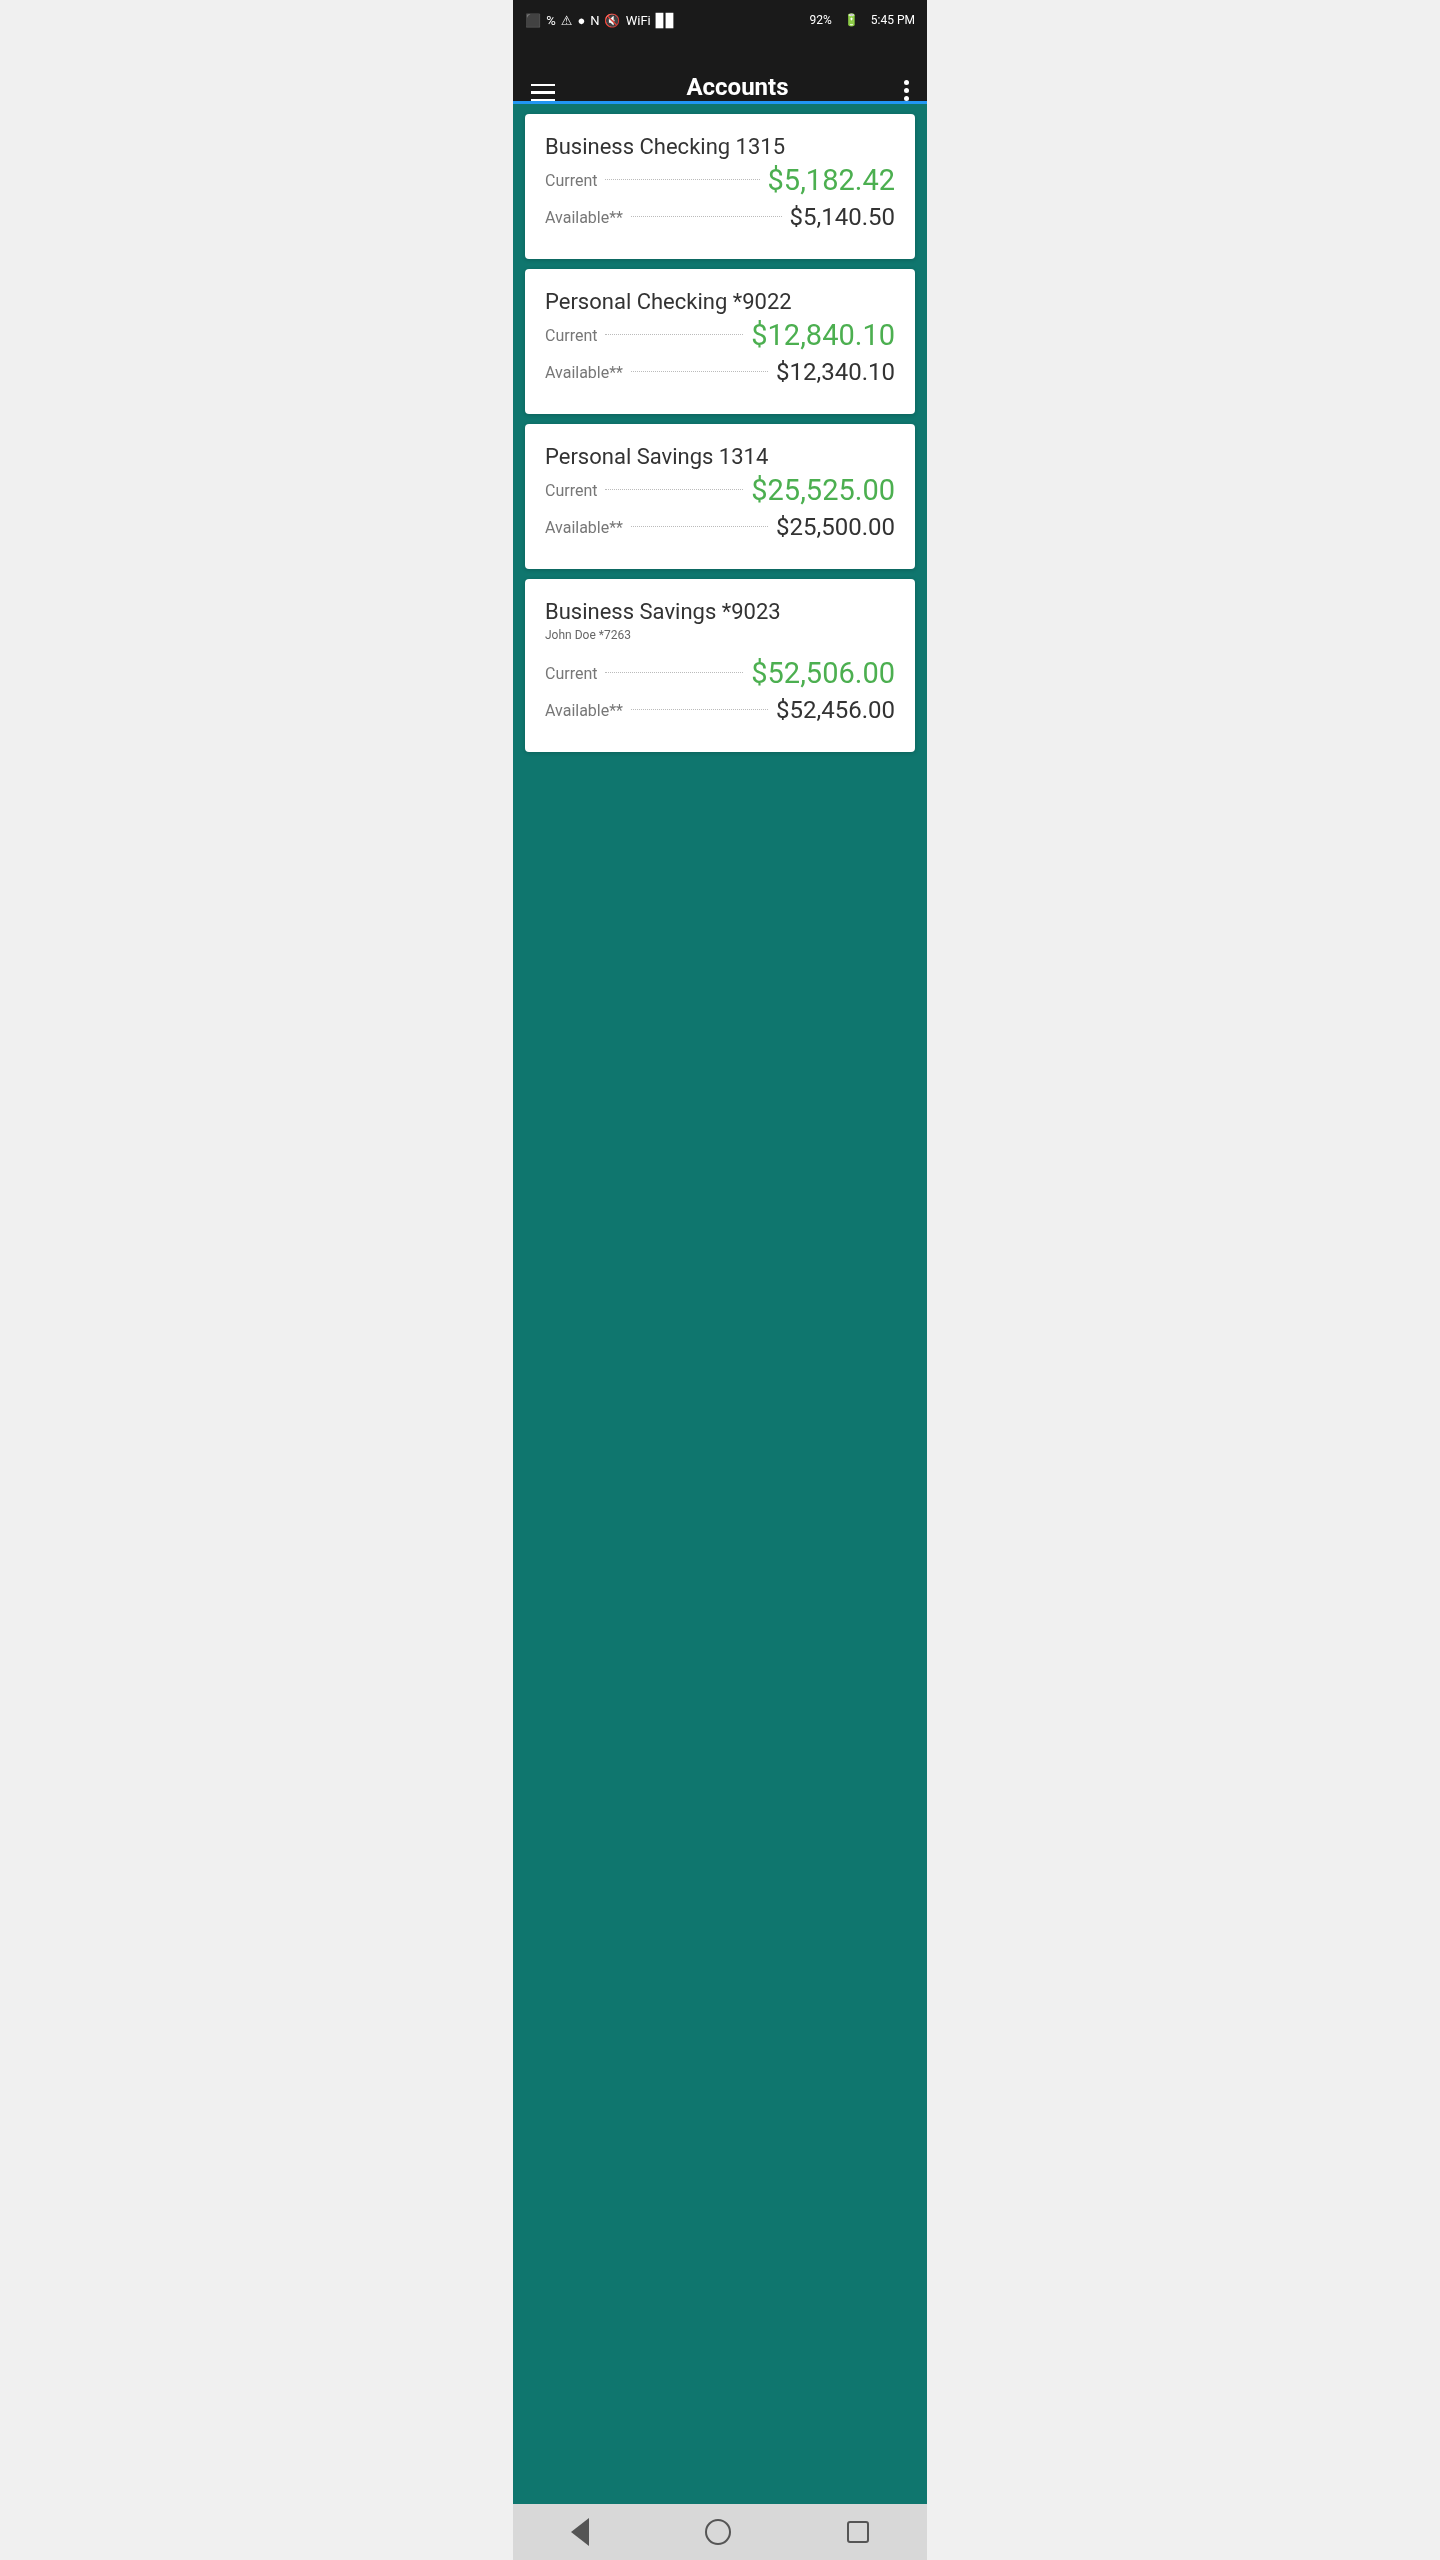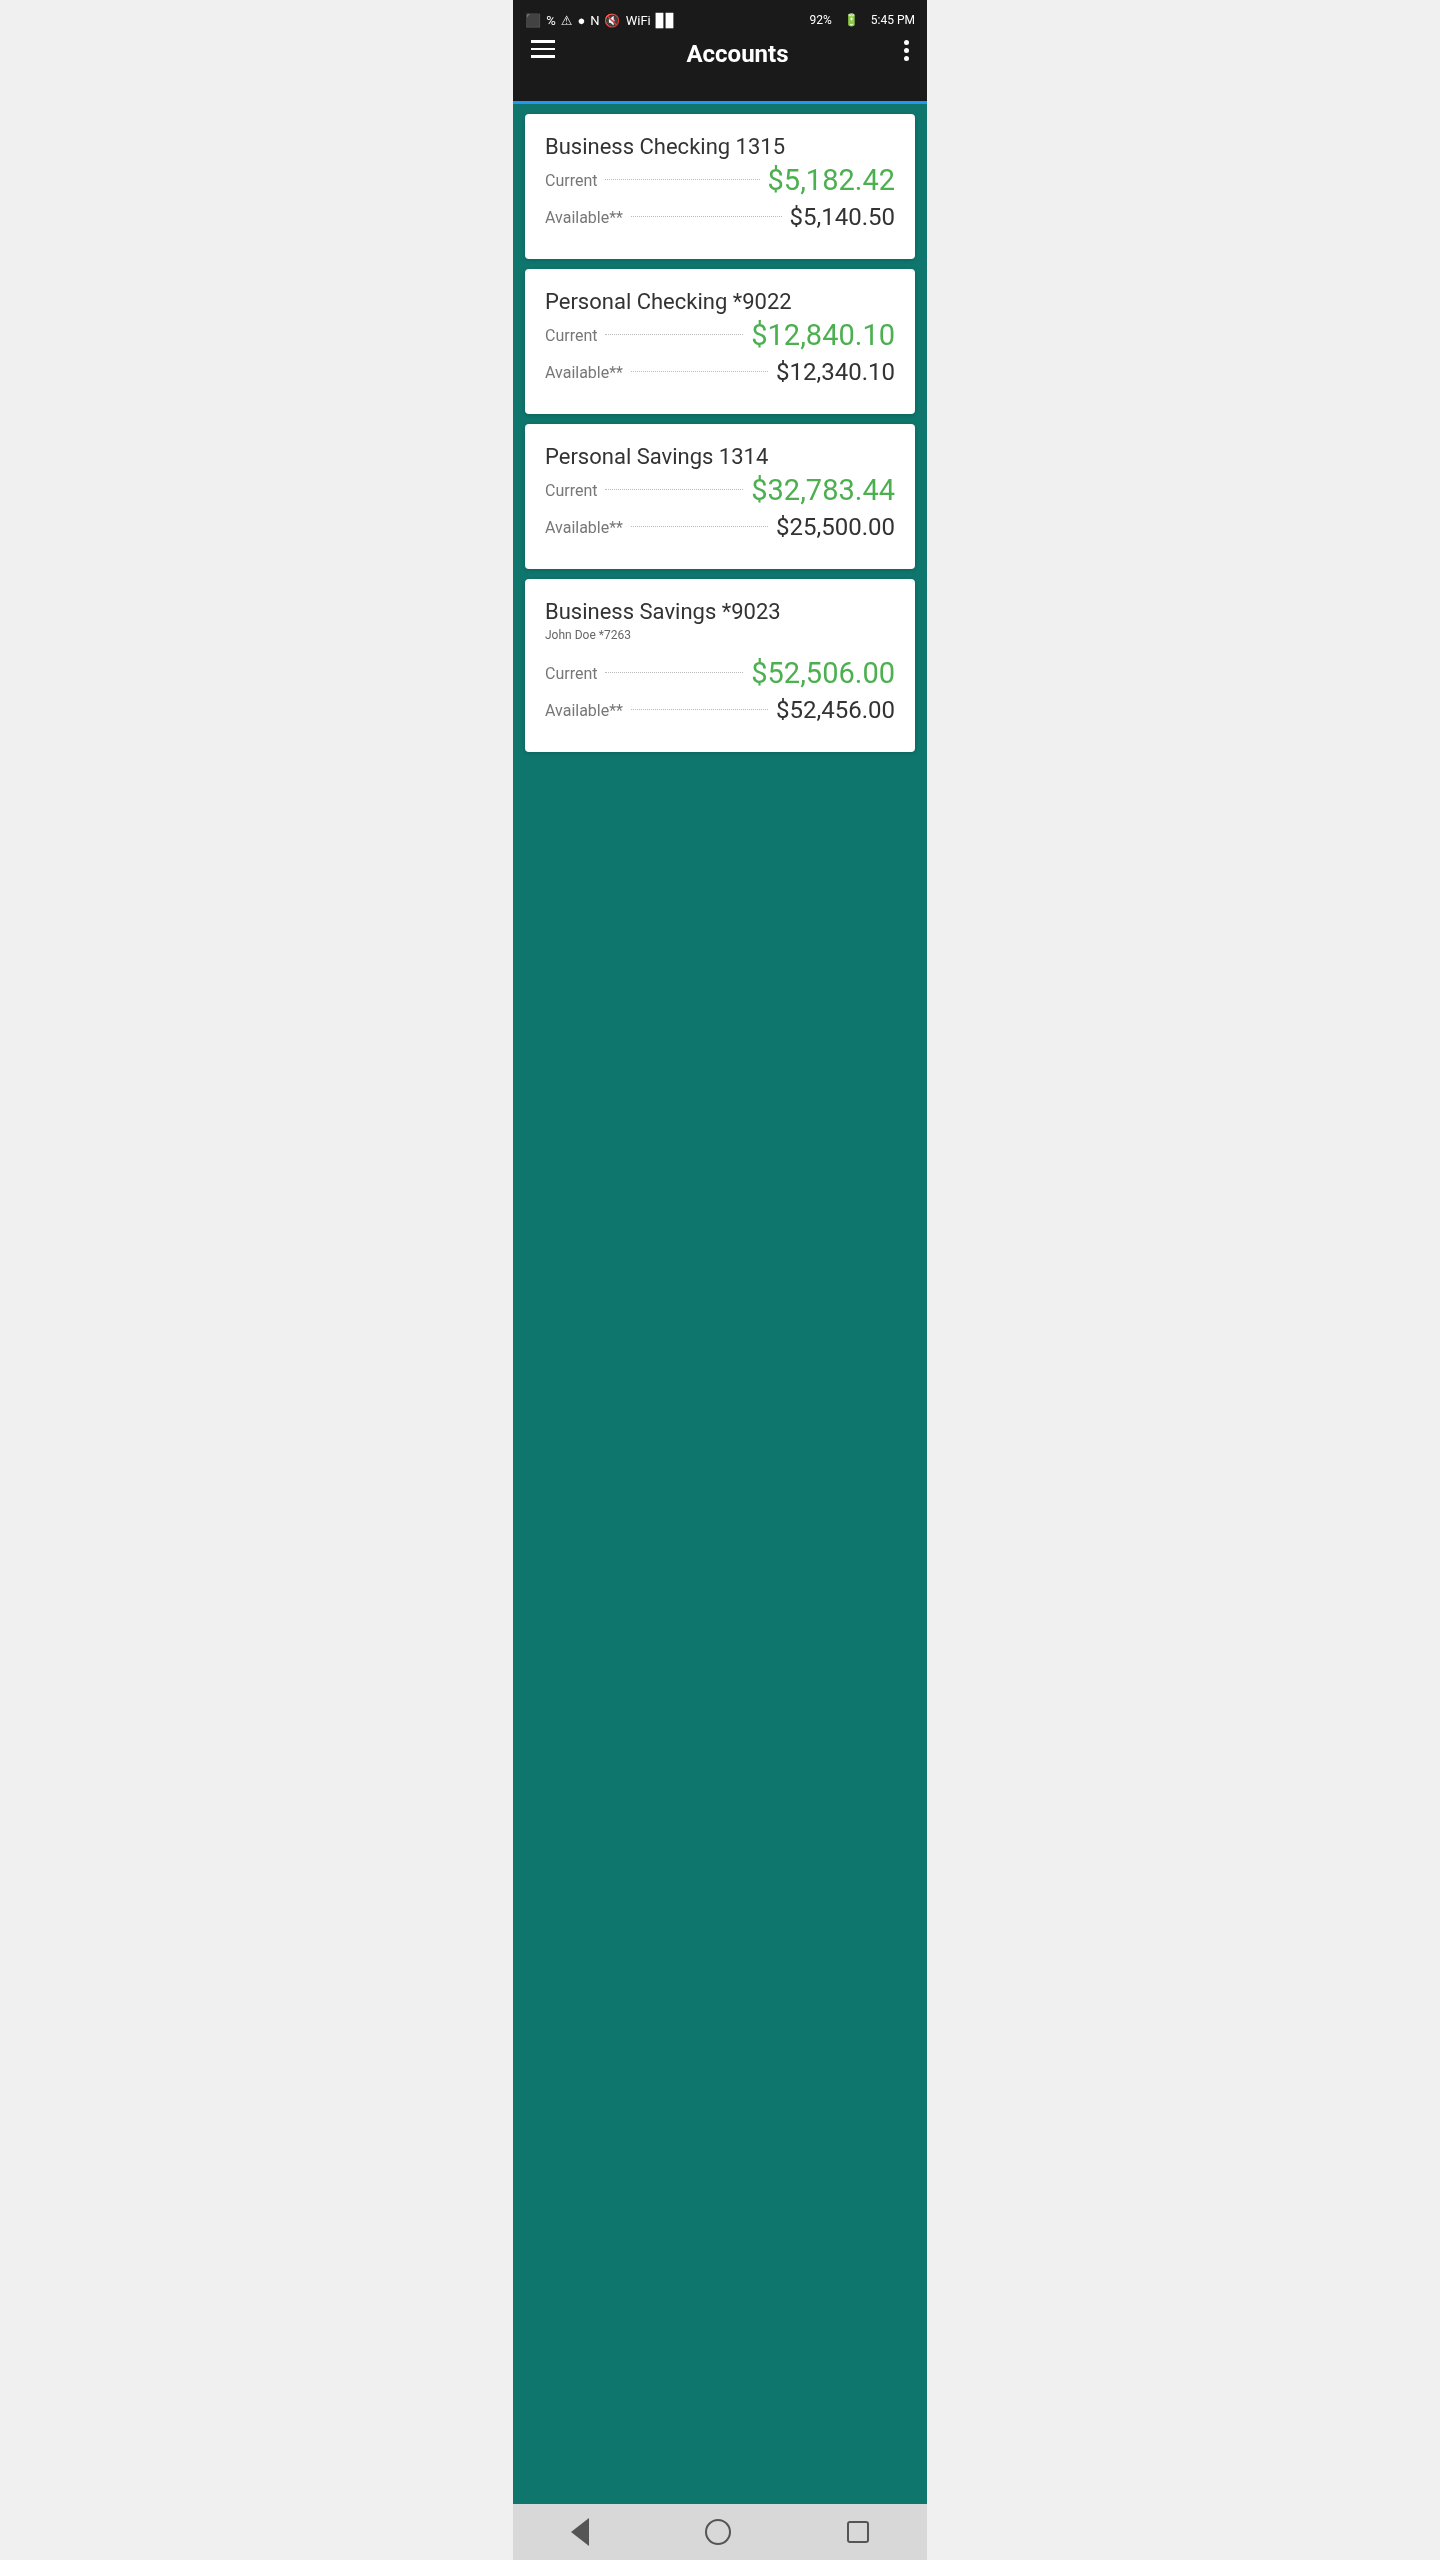--- a/index.html
+++ b/index.html
@@ -46,21 +46,21 @@
 
     .status-icon {
       font-size: 13px;
     }
 
     
     .app-bar {
       background: #1a1a1a;
       height: 64px;
       display: flex;
-      align-items: flex-start;
+      align-items: flex-end;
       justify-content: space-between;
       padding: 0 18px;
       border-bottom: 3px solid #2196F3;
     }
 
     .app-bar-title {
       color: white;
       font-size: 24px;
       font-weight: bold;
       margin-left: 16px;
@@ -269,21 +269,21 @@
       <span class="balance-dots"></span>
       <span class="balance-amount-dark">$12,340.10</span>
     </div>
   </div>
 
   <div class="account-card">
     <div class="account-name">Personal Savings 1314</div>
     <div class="balance-row">
       <span class="balance-label">Current</span>
       <span class="balance-dots"></span>
-      <span class="balance-amount-green">$32,783.44</span>
+      <span class="balance-amount-green">$25,525.00</span>
     </div>
     <div class="balance-row">
       <span class="balance-label">Available**</span>
       <span class="balance-dots"></span>
       <span class="balance-amount-dark">$25,500.00</span>
     </div>
   </div>
 
   <div class="account-card">
     <div class="account-name">Business Savings *9023</div>

